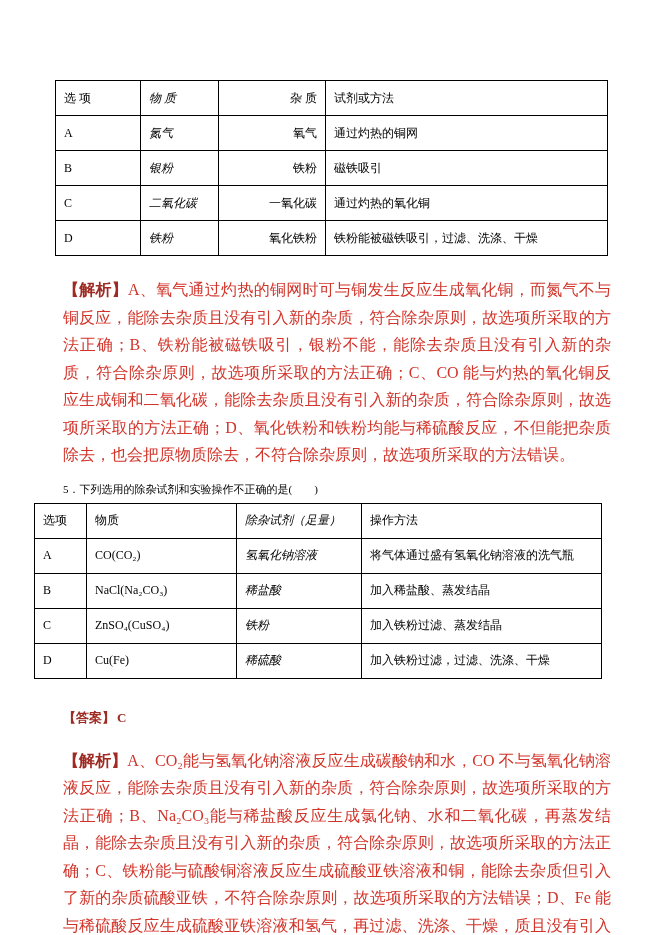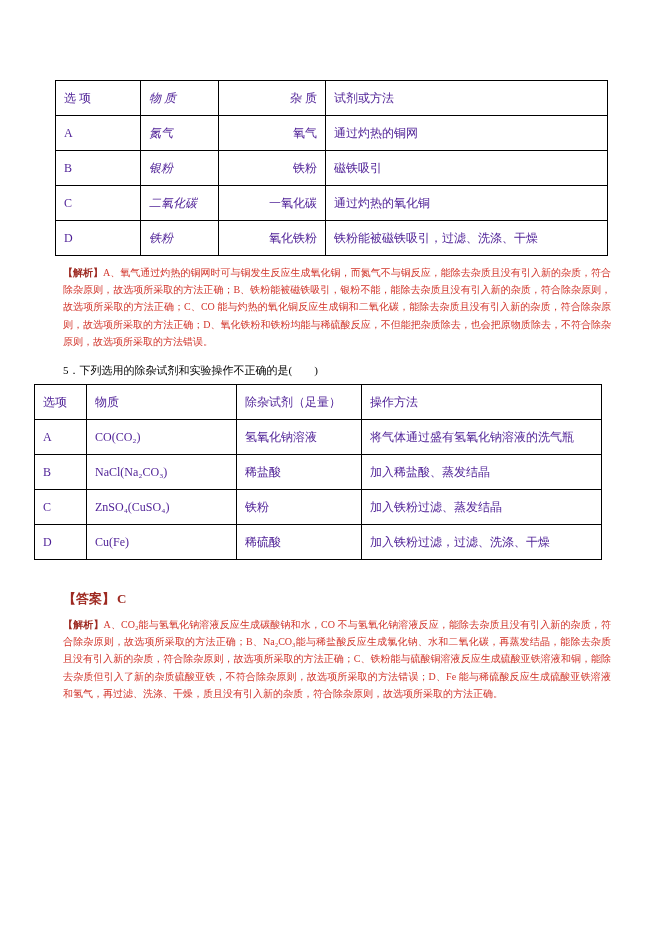--- a/index.html
+++ b/index.html
@@ -5,49 +5,49 @@
   * { margin:0; padding:0; box-sizing:border-box; }
   html,body { background:#ffffff; }
   body {
     width:661px; height:935px;
     font-family:"Liberation Serif","DejaVu Serif",serif;
     color:#141414;
     overflow:hidden;
   }
   .page { position:relative; width:661px; height:935px; padding-top:80px; }
 
-  table { border-collapse:collapse; table-layout:fixed; font-size:12px; color:#4c1d95; }
+  table { border-collapse:collapse; table-layout:fixed; font-size:12px; color:#000000; }
   td, th {
     border:1px solid #000;
     font-weight:normal;
     text-align:left;
     vertical-align:middle;
     padding:2px 8px;
     height:35px;
     overflow:hidden;
     line-height:1.4;
   }
 
   .t1 { margin-left:55px; width:552px; }
   .t1 .c1 { width:85px; } .t1 .c2 { width:78px;font-style:italic; } .t1 .c3 { width:107px;text-align:right; } .t1 .c4 { width:282px; }
 
   .t2 { margin-left:34px; width:567px; margin-top:6px; }
-  .t2 .c1 { width:52px; } .t2 .c2 { width:150px; } .t2 .c3 { width:125px; } .t2 .c4 { width:240px; }
+  .t2 .c1 { width:52px; } .t2 .c2 { width:150px; } .t2 .c3 { width:125px;font-style:italic; } .t2 .c4 { width:240px; }
 
   .answer {
     margin:27px 54px 0 63px;
     font-size:13px;
     font-weight:bold;
     color:#9e2a22;
   }
   .answer .val { margin-left:2px; }
 
   .analysis {
-    margin:8px 50px 0 63px;
-    font-size:10px;
+    margin:20px 50px 0 63px;
+    font-size:16px;
     line-height:1.72;
     color:#d2342a;
     text-align:justify;
   }
   .ana-label { font-weight:bold; color:#9e2a22; }
 
   .question {
     margin:13px 54px 5px 63px;
     font-size:11px;
     color:#000;

